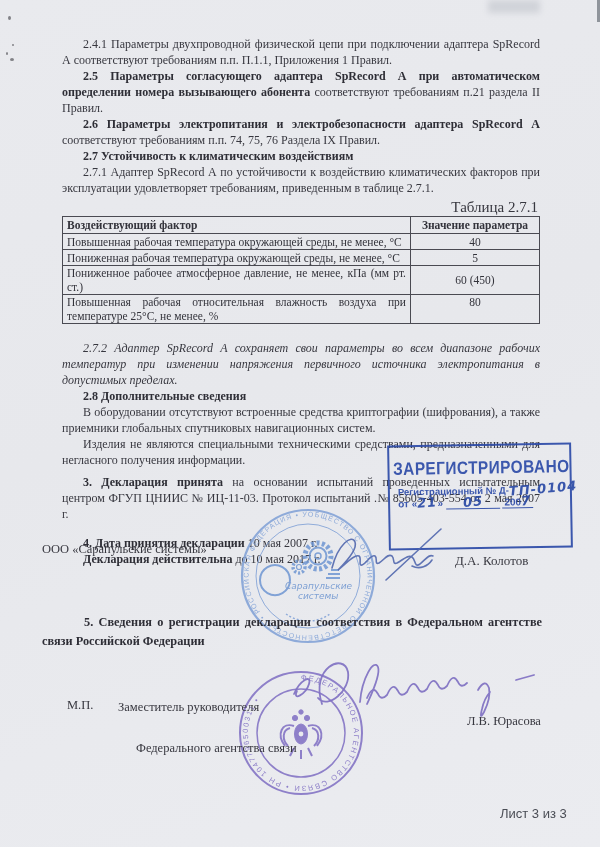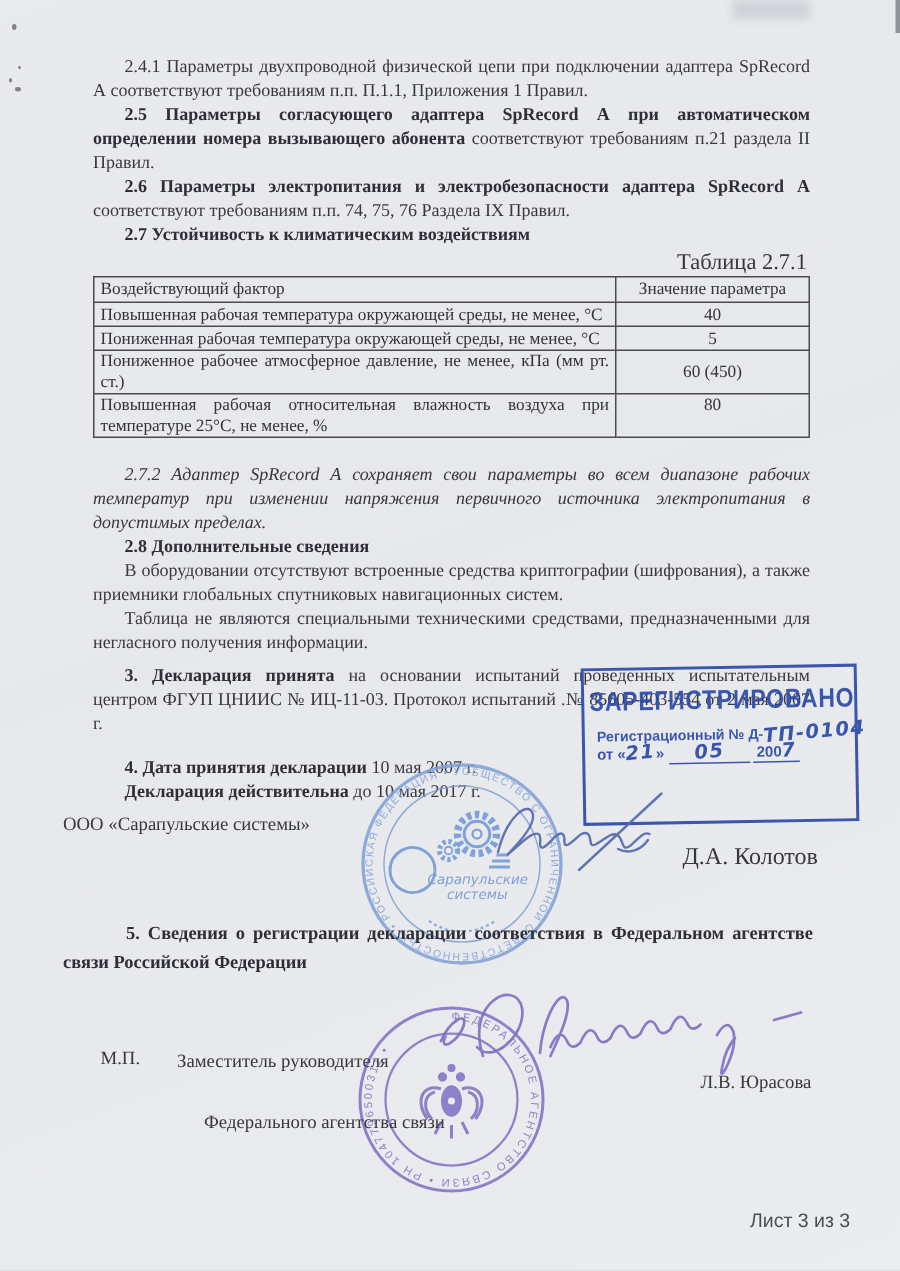--- a/index.html
+++ b/index.html
@@ -17,29 +17,29 @@
   .para{margin:0;text-indent:21px;text-align:justify;}
   .para b,.bold{font-weight:bold;color:#2e2e36;}
   .p272{margin-top:16px;font-style:italic;}
   .p3{margin-top:6px;}
   .sheets{margin-top:12px;}
   .p4a{margin-top:13px;}
   
   .tbl-caption{text-align:right;font-size:15px;margin:3px 2px 1px 0;text-indent:0;}
   table.climate{border-collapse:collapse;width:100%;font-size:11.5px;color:#33333b;}
   table.climate th,table.climate td{border:1px solid #4a4a52;padding:0 4px;line-height:14px;}
-  table.climate th{font-weight:normal;height:16px;}
+  table.climate th{font-weight:bold;height:16px;}
   table.climate th.c1{text-align:left;}
   table.climate th.c2,table.climate td.c2{width:120px;text-align:center;}
   table.climate td.c1{text-align:justify;height:15px;}
   table.climate tr.tall td{height:28px;vertical-align:top;}
   
   .abs{position:absolute;}
   .director{left:42px;top:541px;font-size:12.5px;line-height:17px;}
-  .director-name{left:455px;top:553px;font-size:16px;margin-top:10px;}
+  .director-name{left:455px;top:553px;font-size:13px;}
   .section5{left:42px;top:613px;width:500px;font-size:12.3px;line-height:18.5px;
             font-weight:bold;color:#2e2e36;text-indent:42px;text-align:justify;margin:0;}
   .mp{left:67px;top:698px;font-size:12.5px;}
   .deputy{left:118px;top:698px;font-size:12.5px;line-height:18px;}
   .deputy .l2{padding-left:18px;margin-top:23px;}
   .deputy-name{left:467px;top:714px;font-size:12.5px;}
   .footer{left:500px;top:806px;font-size:13px;font-family:"Liberation Sans",sans-serif;color:#4a4d55;}
   
   .reg-stamp{
     left:388px;top:444px;width:180px;height:101px;border:2px solid #2d4ba8;
@@ -70,20 +70,21 @@
   <div class="speck" style="left:10px;top:58px;width:4px;height:3px;"></div>
   <div class="speck" style="left:12px;top:44px;width:2px;height:2px;"></div>
   <div class="smudge" style="left:488px;top:0;width:52px;height:13px;"></div>
   <div class="edge-sliver" style="left:597px;top:0;width:3px;height:22px;"></div>
 
   <div class="content">
     <p class="para"><span>2.4.1 Параметры двухпроводной физической цепи при подключении адаптера SpRecord А соответствуют требованиям п.п. П.1.1, Приложения 1 Правил.</span></p>
     <p class="para"><b>2.5 Параметры согласующего адаптера SpRecord А при автоматическом определении номера вызывающего абонента</b><span> соответствуют требованиям п.21 раздела II Правил.</span></p>
     <p class="para"><b>2.6 Параметры электропитания и электробезопасности адаптера SpRecord А</b><span> соответствуют требованиям п.п. 74, 75, 76 Раздела IX Правил.</span></p>
     <p class="para bold">2.7 Устойчивость к климатическим воздействиям</p>
+    <p class="para">2.7.1 Адаптер SpRecord А по устойчивости к воздействию климатических факторов при эксплуатации удовлетворяет требованиям, приведенным в таблице 2.7.1.</p>
 
     <div class="tbl-caption">Таблица 2.7.1</div>
     <table class="climate">
       <thead>
         <tr>
           <th class="c1">Воздействующий фактор</th>
           <th class="c2">Значение параметра</th>
         </tr>
       </thead>
       <tbody>
@@ -102,21 +103,21 @@
         <tr class="tall">
           <td class="c1">Повышенная рабочая относительная влажность воздуха при температуре 25°С, не менее, %</td>
           <td class="c2">80</td>
         </tr>
       </tbody>
     </table>
 
     <p class="para p272">2.7.2 Адаптер SpRecord А сохраняет свои параметры во всем диапазоне рабочих температур при изменении напряжения первичного источника электропитания в допустимых пределах.</p>
     <p class="para bold">2.8 Дополнительные сведения</p>
     <p class="para">В оборудовании отсутствуют встроенные средства криптографии (шифрования), а также приемники глобальных спутниковых навигационных систем.</p>
-    <p class="para">Таблица не являются специальными техническими средствами, предназначенными для негласного получения информации.</p>
+    <p class="para">Изделия не являются специальными техническими средствами, предназначенными для негласного получения информации.</p>
     <p class="para p3"><b>3. Декларация принята</b><span> на основании испытаний проведенных испытательным центром ФГУП ЦНИИС № ИЦ-11-03.  Протокол испытаний .№ 85605-403-554 от 2 мая 2007 г.</span></p>
     <p class="para p4a"><b>4. Дата принятия декларации</b><span> 10 мая 2007 г.</span></p>
     <p class="para"><b>Декларация действительна</b><span> до 10 мая 2017 г.</span></p>
   </div>
 
   <div class="abs reg-stamp">
     <div class="rs-title">ЗАРЕГИСТРИРОВАНО</div>
     <div class="rs-line">
       <span>Регистрационный № Д-</span><span class="hw">ТП-0104</span>
     </div>

